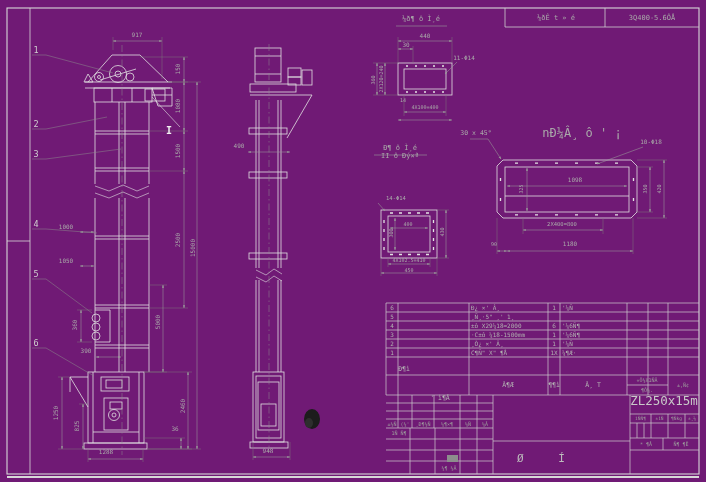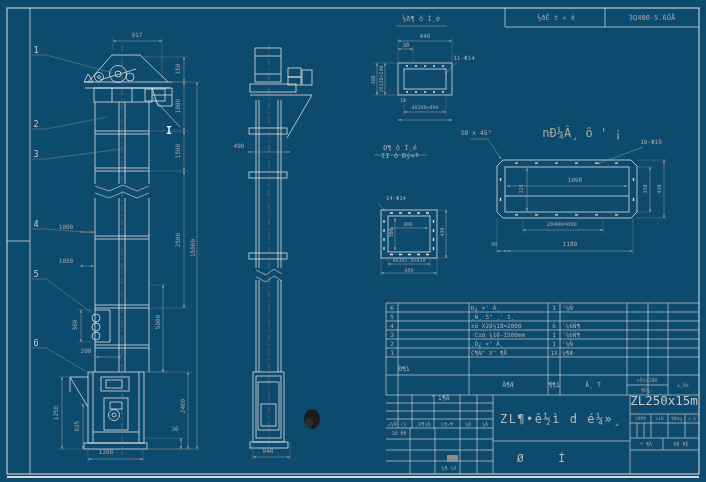--- a/index.html
+++ b/index.html
@@ -1,16 +1,16 @@
 <!DOCTYPE html>
 <html><head>
 <meta charset="utf-8">
 <style>
   html,body{margin:0;padding:0;background:#000;}
-  #stage{position:relative;width:706px;height:482px;background:#0c4a6e;overflow:hidden;
+  #stage{position:relative;width:706px;height:482px;background:#701a75;overflow:hidden;
          font-family:"DejaVu Sans Mono",monospace;}
   svg{position:absolute;left:0;top:0;}
   #labels{position:absolute;left:0;top:0;width:706px;height:482px;}
   .lbl{position:absolute;transform:translate(-50%,-50%);color:#a9a9a9;
        font:6px "DejaVu Sans Mono",monospace;white-space:nowrap;line-height:1;}
   .r90{transform:translate(-50%,-50%) rotate(-90deg);}
   .bold{color:#f0f0f0;font-weight:bold;}
   .callout{font-size:8.5px;color:#cfcfcf;}
   .bomtxt{color:#b0b0b0;font-size:6px;}
   .left{transform:translate(0,-50%);}
@@ -243,21 +243,20 @@
 
   <span class="lbl hdr" style="left:404px;top:369px">Ð¶ì</span>
   <span class="lbl hdr" style="left:440px;top:398px">' ì¶Â</span>
   <span class="lbl hdr" style="left:508px;top:385px">Â¶Æ</span>
   <span class="lbl hdr" style="left:554px;top:385px">¶¶ì</span>
   <span class="lbl hdr" style="left:593px;top:385px">Â¸ T</span>
   <span class="lbl tiny" style="left:647px;top:380px">«Ô¼X1ÑÂ</span>
   <span class="lbl tiny" style="left:647px;top:390px">¶Ô¼.</span>
   <span class="lbl tiny" style="left:683px;top:385px">±,Ñ¢</span>
 
-  <span class="lbl prod" style="left:561px;top:419px">ZL¶•ê½ì d é¼»¸</span>
   <span class="lbl model" style="left:664px;top:401px">ZL250x15m</span>
   <span class="lbl type" style="left:548px;top:458px">Ø Í</span>
   <span class="lbl tiny" style="left:399px;top:433px">1Ñ Ñ¶</span>
   <span class="lbl tiny" style="left:449px;top:468px">¼¶ ¼Â</span>
   <span class="lbl tiny" style="left:646px;top:444px">* ¶Å</span>
   <span class="lbl tiny" style="left:681px;top:444px">Ñ¶ ¶Ë</span>
 <span class="lbl " style="left: 137px; top: 35px;">917</span>
       <span class="lbl r90 " style="left: 178px; top: 69px;">150</span>
       <span class="lbl r90 " style="left: 178px; top: 106px;">1080</span>
       <span class="lbl r90 " style="left: 178px; top: 151px;">1500</span>

